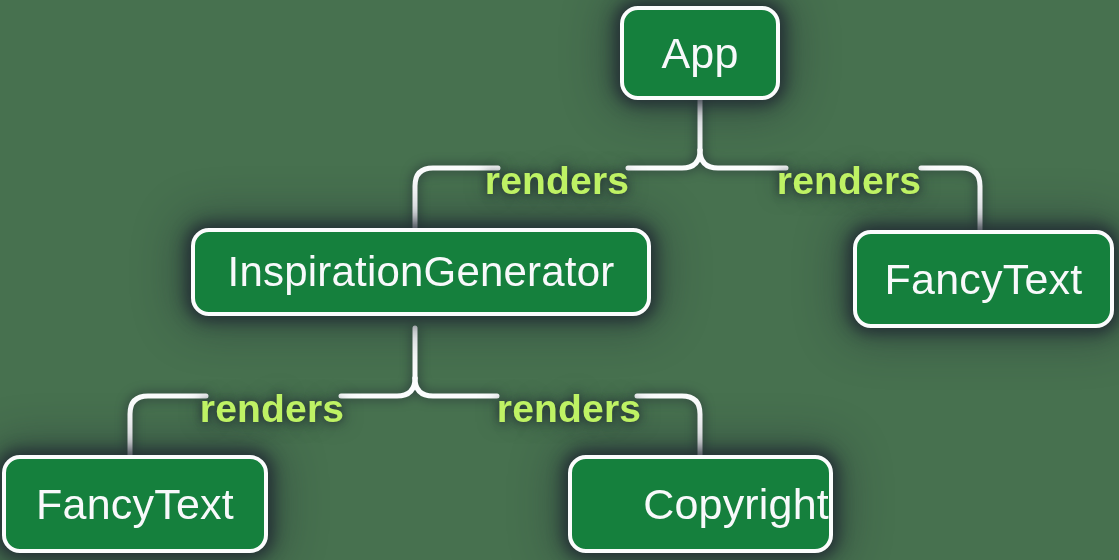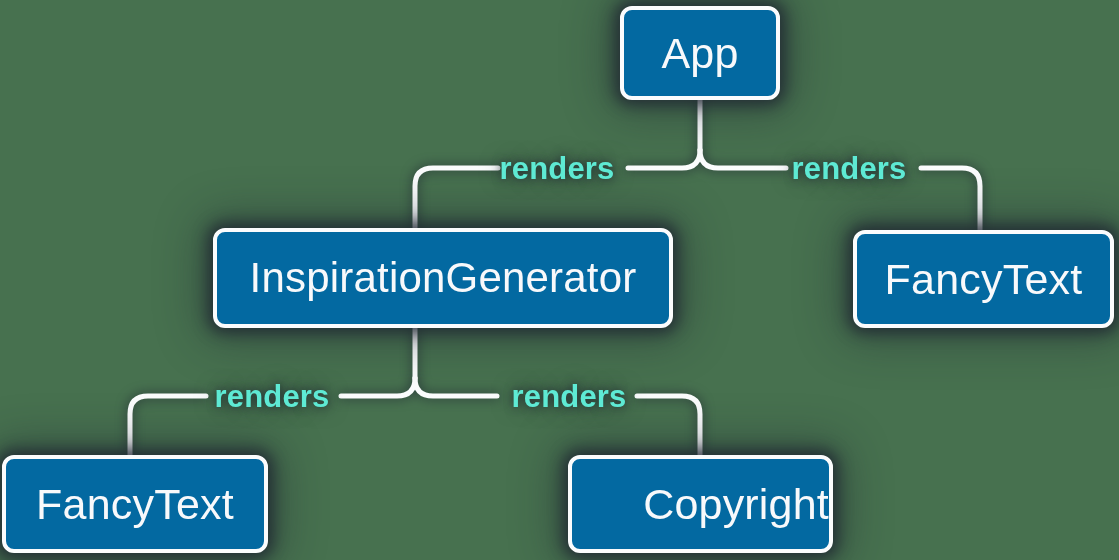--- a/index.html
+++ b/index.html
@@ -21,47 +21,48 @@
   }
   .edges-svg path {
     fill: none;
     stroke: #fbfcfd;
     stroke-width: 5;
     stroke-linecap: round;
   }
   .node {
     position: absolute;
     box-sizing: border-box;
-    background: #0369a1;
+    background: #15803d;
     border: 4px solid #fbfcfd;
-    border-radius: 12px;
+    border-radius: 18px;
     box-shadow: 0 0 14px 6px rgba(31,38,50,0.75), 0 0 44px 14px rgba(31,38,50,0.40);
     display: flex;
     align-items: center;
     justify-content: center;
     color: #f8f9fb;
     font-size: 43px;
     font-weight: 500;
     letter-spacing: 0.2px;
     white-space: nowrap;
   }
   .node-app        { left: 620px; top: 6px;   width: 160px; height: 94px; }
-  .node-ig         { left: 213px; top: 228px; width: 460px; height: 100px; font-size: 42px; }
+  .node-ig         { left: 191px; top: 228px; width: 460px; height: 88px; font-size: 42px; }
   .node-ft-right   { left: 853px; top: 230px; width: 261px; height: 98px; }
   .node-ft-left    { left: 2px;   top: 455px; width: 266px; height: 98px; }
   .node-copyright  { left: 568px; top: 455px; width: 265px; height: 98px; justify-content: flex-end; }
   .edge-label {
     position: absolute;
     transform: translate(-50%, -50%);
-    color: #5eead4;
-    font-size: 31px;
+    color: #bef264;
+    font-size: 39px;
     font-weight: 600;
     letter-spacing: 0.2px;
     text-shadow: 0 0 8px rgba(31,38,50,0.9), 0 0 20px rgba(31,38,50,0.55);
     white-space: nowrap;
+    margin-top: 12px;
   }
   .edge-label-1 { left: 557px; top: 169px; }
   .edge-label-2 { left: 849px; top: 169px; }
   .edge-label-3 { left: 272px; top: 397px; }
   .edge-label-4 { left: 569px; top: 397px; }
 </style>
 </head>
 <body>
 
 <div class="stage">

